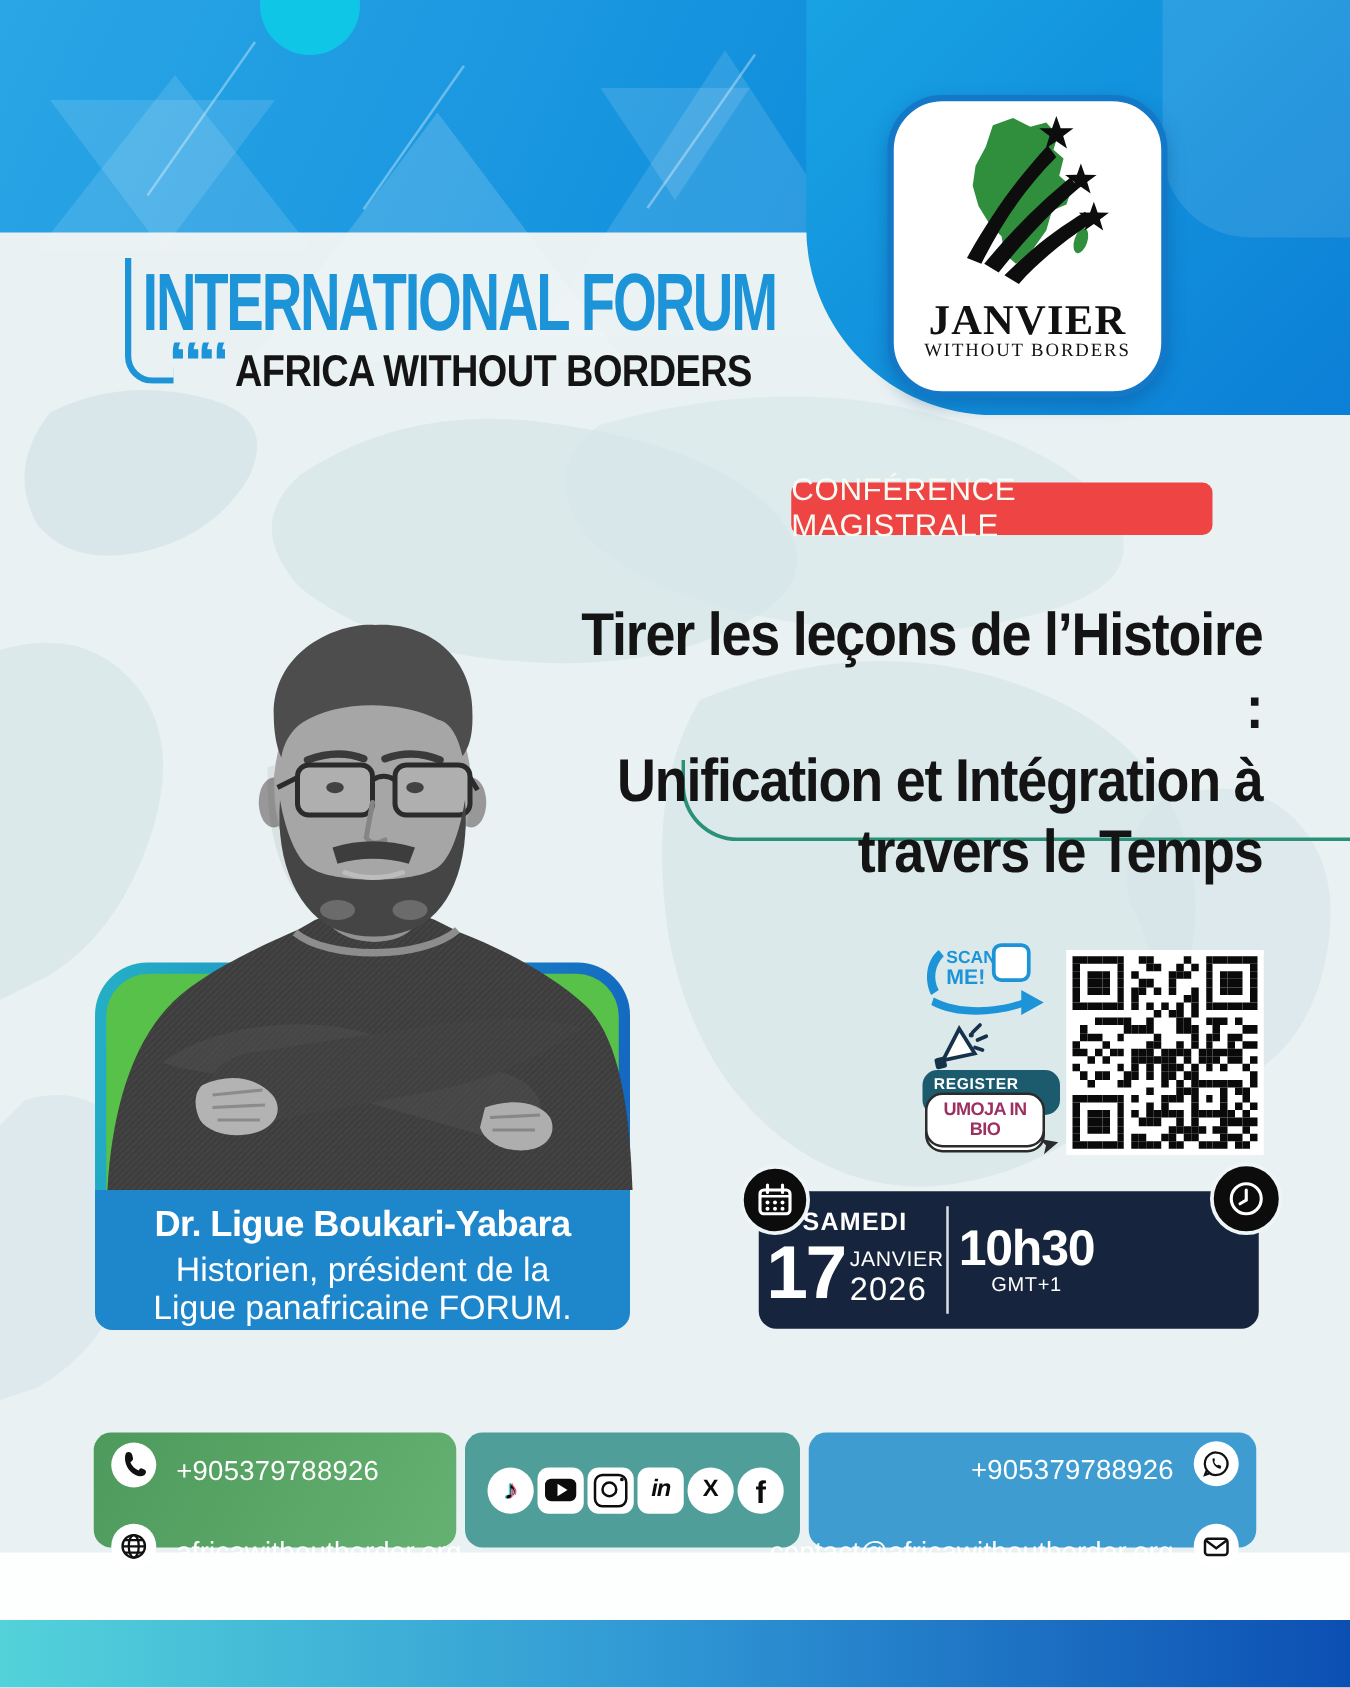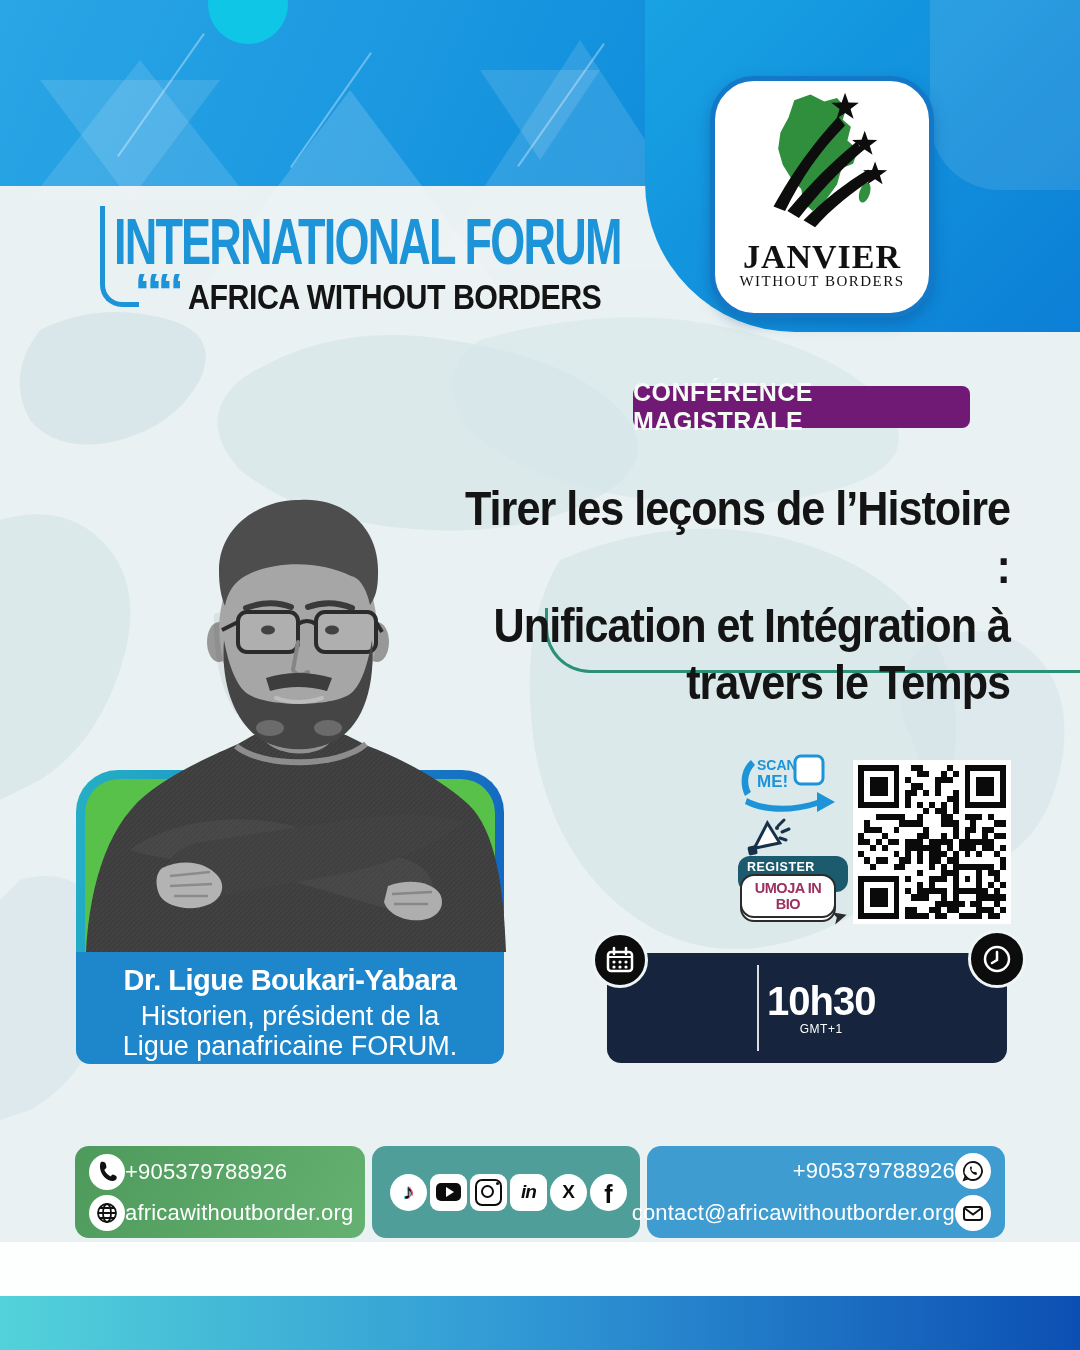--- a/index.html
+++ b/index.html
@@ -44,23 +44,23 @@
   #forum-title{left:114px;top:204px;z-index:4;color:#1d93d8;font-weight:bold;
        font-size:50px;letter-spacing:-2px;white-space:nowrap;
        transform:scale(.9,1.3);transform-origin:0 0;}
   #forum-sub-row{left:134px;top:274px;z-index:4;display:flex;align-items:flex-start;gap:8px;}
   #quote-marks{color:#1d93d8;font-weight:bold;font-size:58px;line-height:34px;
        letter-spacing:-6px;height:34px;overflow:hidden;}
   #forum-subtitle{color:#141414;font-weight:bold;font-size:31px;letter-spacing:-.5px;
        white-space:nowrap;transform:scale(.98,1.15);transform-origin:0 0;padding-top:2px;}
 
   
-  #conf-badge{left:633px;top:386px;width:337px;height:42px;z-index:4;background:#701a75;
+  #conf-badge{left:633px;top:386px;width:337px;height:42px;z-index:4;background:#ef4444;
        border-radius:8px;color:#f4faf4;font-size:25px;display:flex;align-items:center;
-       justify-content:center;letter-spacing:.5px;font-weight:bold;}
+       justify-content:center;letter-spacing:.5px;}
 
   
   #main-title{left:430px;top:480px;width:580px;z-index:4;text-align:right;color:#141414;
        font-weight:bold;font-size:44px;line-height:1.2;letter-spacing:-1px;
        white-space:pre-line;transform:scale(.98,1.1);transform-origin:100% 0;}
   #title-curve{left:545px;top:608px;width:535px;height:62px;z-index:3;
        border-left:3px solid #2a9077;border-bottom:3px solid #2a9077;
        border-bottom-left-radius:45px;}
 
   
@@ -114,32 +114,32 @@
   #dt-row{display:flex;justify-content:center;align-items:center;margin-top:-2px;}
   #dt-date{font-weight:bold;font-size:60px;letter-spacing:-2px;line-height:1;}
   #dt-my{text-align:left;margin-left:4px;margin-top:6px;}
   #dt-month{font-size:17px;letter-spacing:.5px;}
   #dt-year{font-size:26px;letter-spacing:1px;line-height:1;}
   #dt-div{position:absolute;left:150px;top:12px;bottom:12px;width:2px;background:rgba(255,255,255,.85);}
   #dt-times{position:absolute;left:160px;top:0;right:0;height:100%;display:flex;
        align-items:center;justify-content:space-between;}
   .time-group{text-align:center;}
   .time-big{font-weight:bold;font-size:40px;letter-spacing:-1px;line-height:1.05;}
-  .time-zone{font-size:12px;letter-spacing:.5px;}
+  .time-zone{font-size:16px;letter-spacing:.5px;}
 
   
   .contact-card{top:1146px;height:92px;z-index:4;border-radius:14px;color:#fff;
        box-sizing:border-box;}
   #card-phone{left:75px;width:290px;background:linear-gradient(120deg,#4d9a5c,#65b171);
        padding:8px 14px;display:flex;flex-direction:column;justify-content:center;gap:5px;}
   #card-social{left:372px;width:268px;background:#4f9e99;padding:8px 18px;
        display:flex;flex-direction:column;justify-content:center;gap:4px;}
   #card-email{left:647px;width:358px;background:#3e9cd1;padding:8px 14px;
        display:flex;flex-direction:column;justify-content:center;gap:6px;align-items:flex-end;}
-  .contact-row{display:flex;align-items:center;gap:0;}
+  .contact-row{display:flex;align-items:flex-end;gap:16px;margin-top:24px;}
   .icon-circle{width:36px;height:36px;border-radius:50%;background:#fff;flex:0 0 auto;
        display:flex;align-items:center;justify-content:center;}
   .contact-text{font-size:22px;letter-spacing:.2px;}
   #social-handle{font-size:22px;}
   #social-icons{display:flex;align-items:center;gap:3px;}
   .soc{width:37px;height:37px;background:#fff;display:flex;align-items:center;
        justify-content:center;flex:0 0 auto;font-weight:bold;color:#0c0c0c;}
   .soc.round{border-radius:50%;}
   .soc.square{border-radius:9px;font-style:italic;}
   #ig-frame{width:23px;height:23px;border:2.5px solid #0c0c0c;border-radius:7px;position:relative;}
@@ -950,20 +950,30 @@
       </g>
   </svg>
 </div>
 <div id="clock-badge" class="abs">
   <svg width="32" height="32" viewBox="0 0 32 32">
     <circle cx="16" cy="16" r="12" fill="none" stroke="#fff" stroke-width="2.5"></circle>
     <path d="M16,9 L16,17 L11,20" stroke="#fff" stroke-width="2.5" fill="none" stroke-linecap="round"></path>
   </svg>
 </div>
 <div id="datetime-card" class="abs">
+  <div id="dt-left">
+    <div id="dt-day">SAMEDI</div>
+    <div id="dt-row">
+      <div id="dt-date">17</div>
+      <div id="dt-my">
+        <div id="dt-month">JANVIER</div>
+        <div id="dt-year">2026</div>
+      </div>
+    </div>
+  </div>
   <div id="dt-div"></div>
   <div id="dt-times">
     <div class="time-group">
       <div class="time-big">10h30</div>
       <div class="time-zone">GMT+1</div>
     </div>
   </div>
 </div>
 
 <div id="card-phone" class="abs contact-card">

